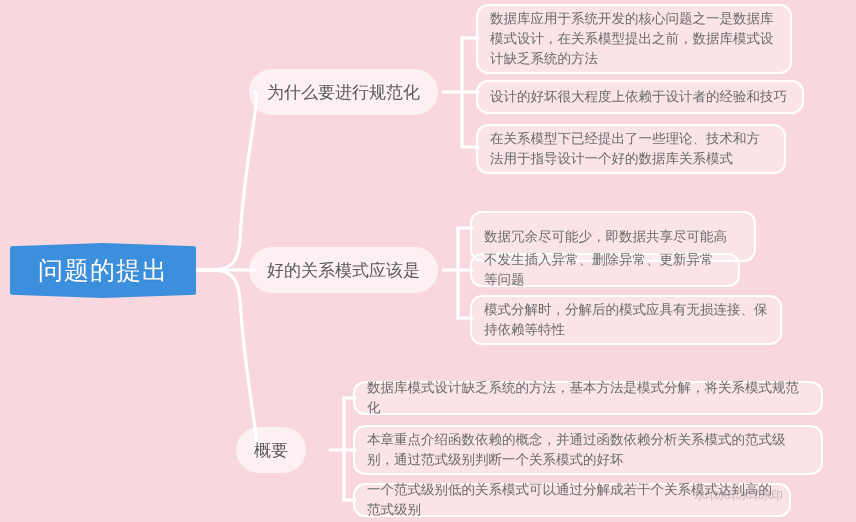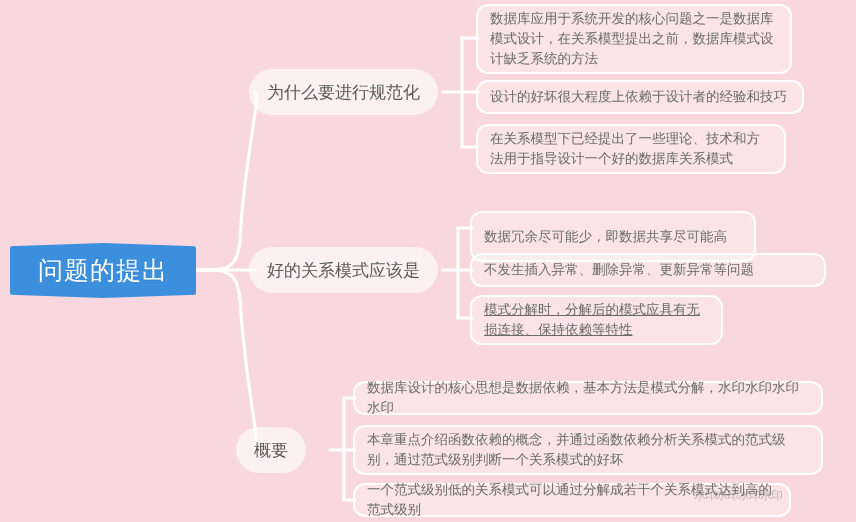--- a/index.html
+++ b/index.html
@@ -141,33 +141,33 @@
     <span>在关系模型下已经提出了一些理论、技术和方法用于指导设计一个好的数据库关系模式</span>
   </div>
 
   <div class="node branch" style="left:249px; top:247px; height:46px;">
     <span>好的关系模式应该是</span>
   </div>
 
   <div class="node leaf" style="left:470px; top:211px; width:286px; height:51px;">
     <span>数据冗余尽可能少，即数据共享尽可能高</span>
   </div>
-  <div class="node leaf" style="left:470px; top:253px; width:356px; height:34px;">
+  <div class="node leaf" style="left:470px; top:253px; width:270px; height:34px;">
     <span>不发生插入异常、删除异常、更新异常等问题</span>
   </div>
-  <div class="node leaf" style="left:470px; top:295px; width:253px; height:50px;text-decoration:underline;">
+  <div class="node leaf" style="left:470px; top:295px; width:312px; height:50px;">
     <span>模式分解时，分解后的模式应具有无损连接、保持依赖等特性</span>
   </div>
 
   <div class="node branch" style="left:236px; top:427px; height:46px;">
     <span>概要</span>
   </div>
 
   <div class="node leaf" style="left:353px; top:381px; width:470px; height:34px;">
-    <span>数据库设计的核心思想是数据依赖，基本方法是模式分解，水印水印水印水印</span>
+    <span>数据库模式设计缺乏系统的方法，基本方法是模式分解，将关系模式规范化</span>
   </div>
   <div class="node leaf" style="left:353px; top:425px; width:470px; height:50px;">
     <span>本章重点介绍函数依赖的概念，并通过函数依赖分析关系模式的范式级别，通过范式级别判断一个关系模式的好坏</span>
   </div>
   <div class="node leaf" style="left:353px; top:483px; width:438px; height:34px;">
     <span>一个范式级别低的关系模式可以通过分解成若干个关系模式达到高的范式级别</span>
   </div>
 
   <div class="watermark">
     <span>水印水印水印水印</span>

